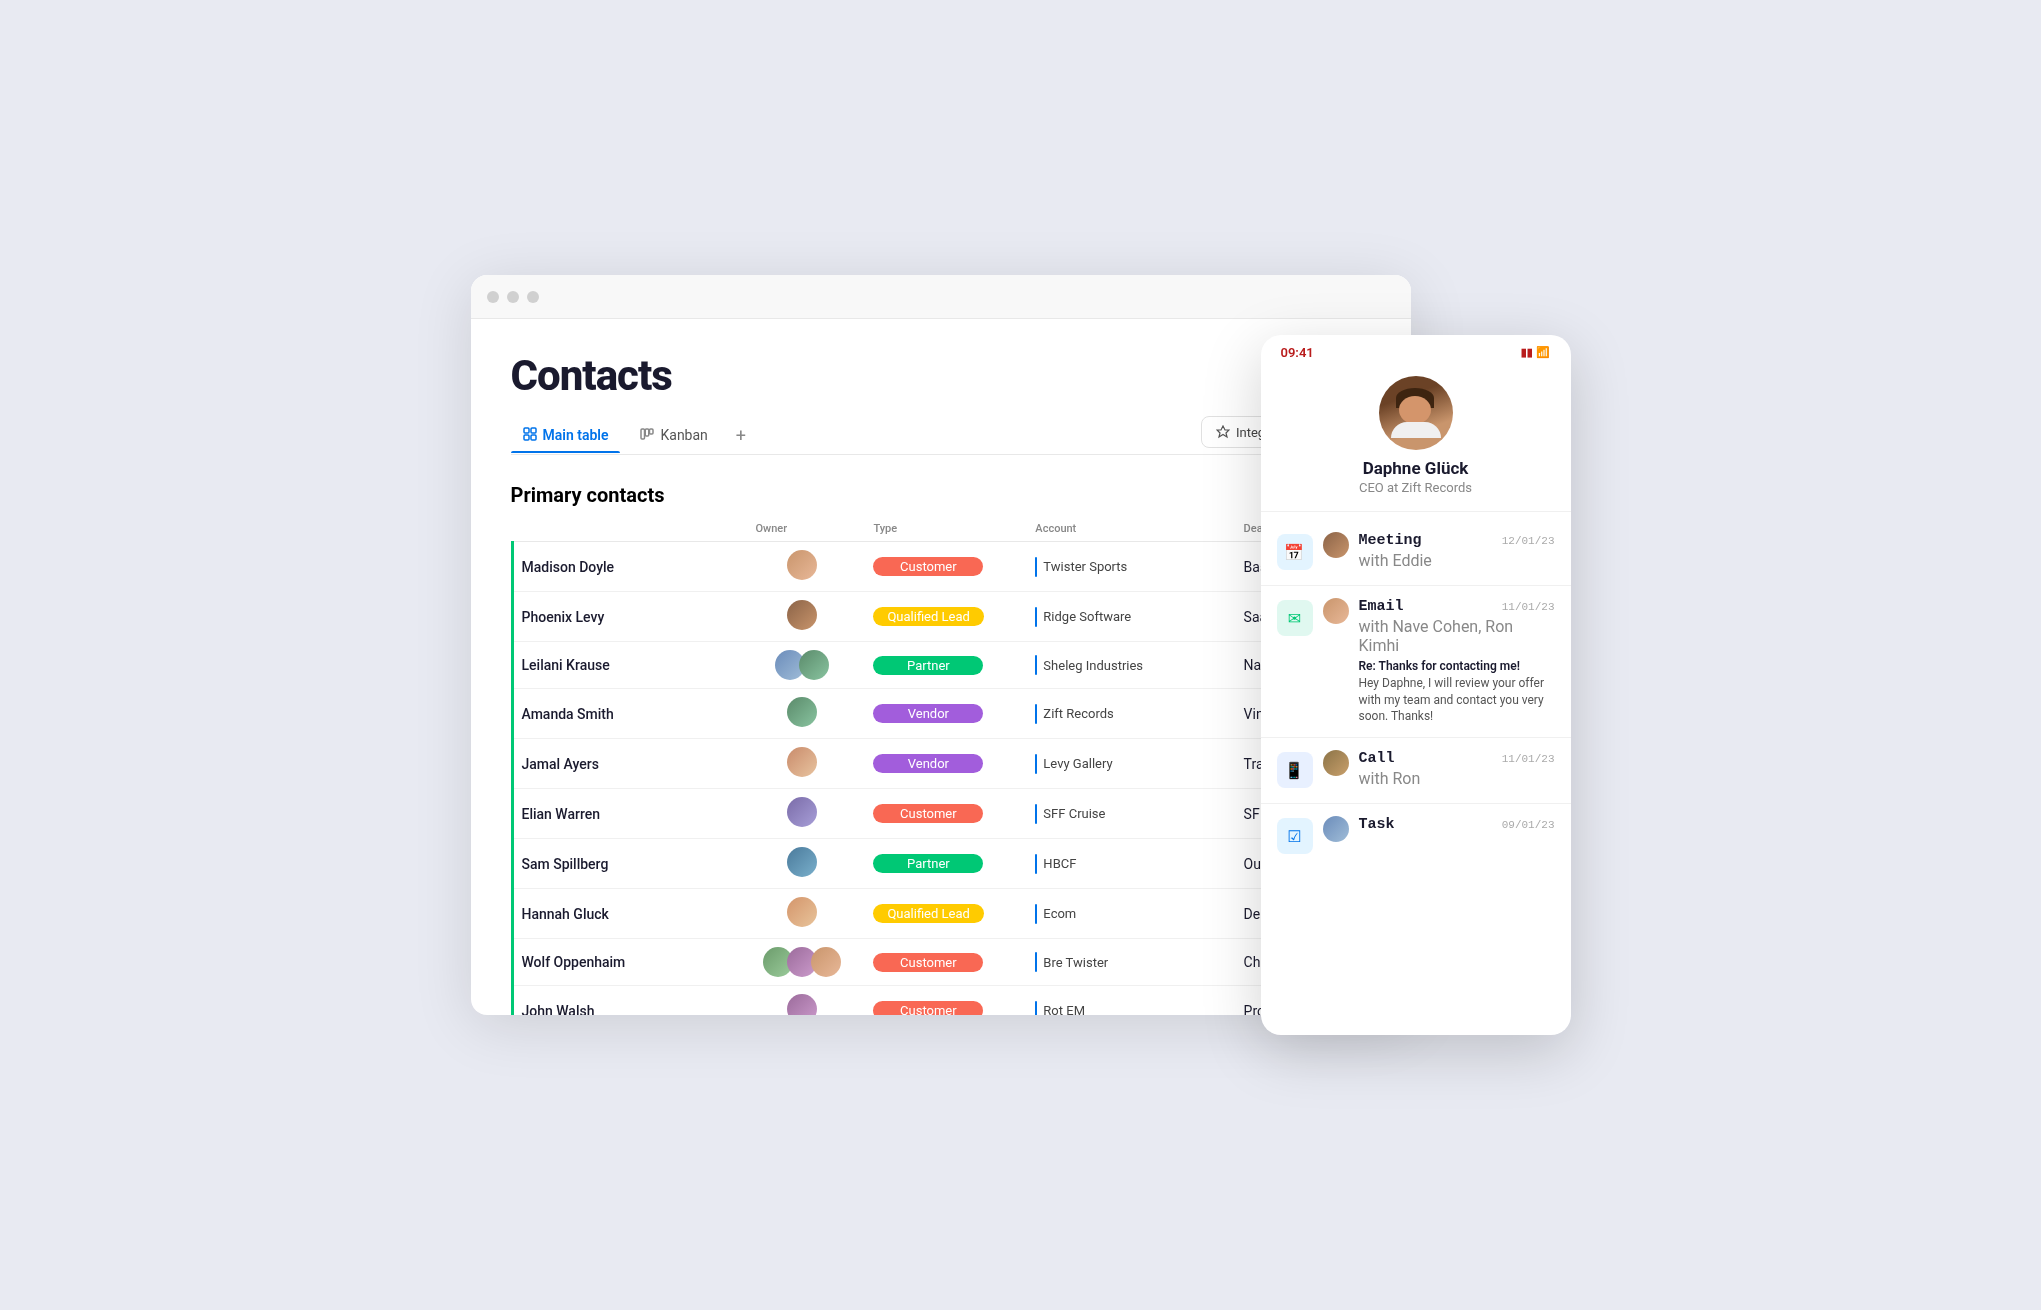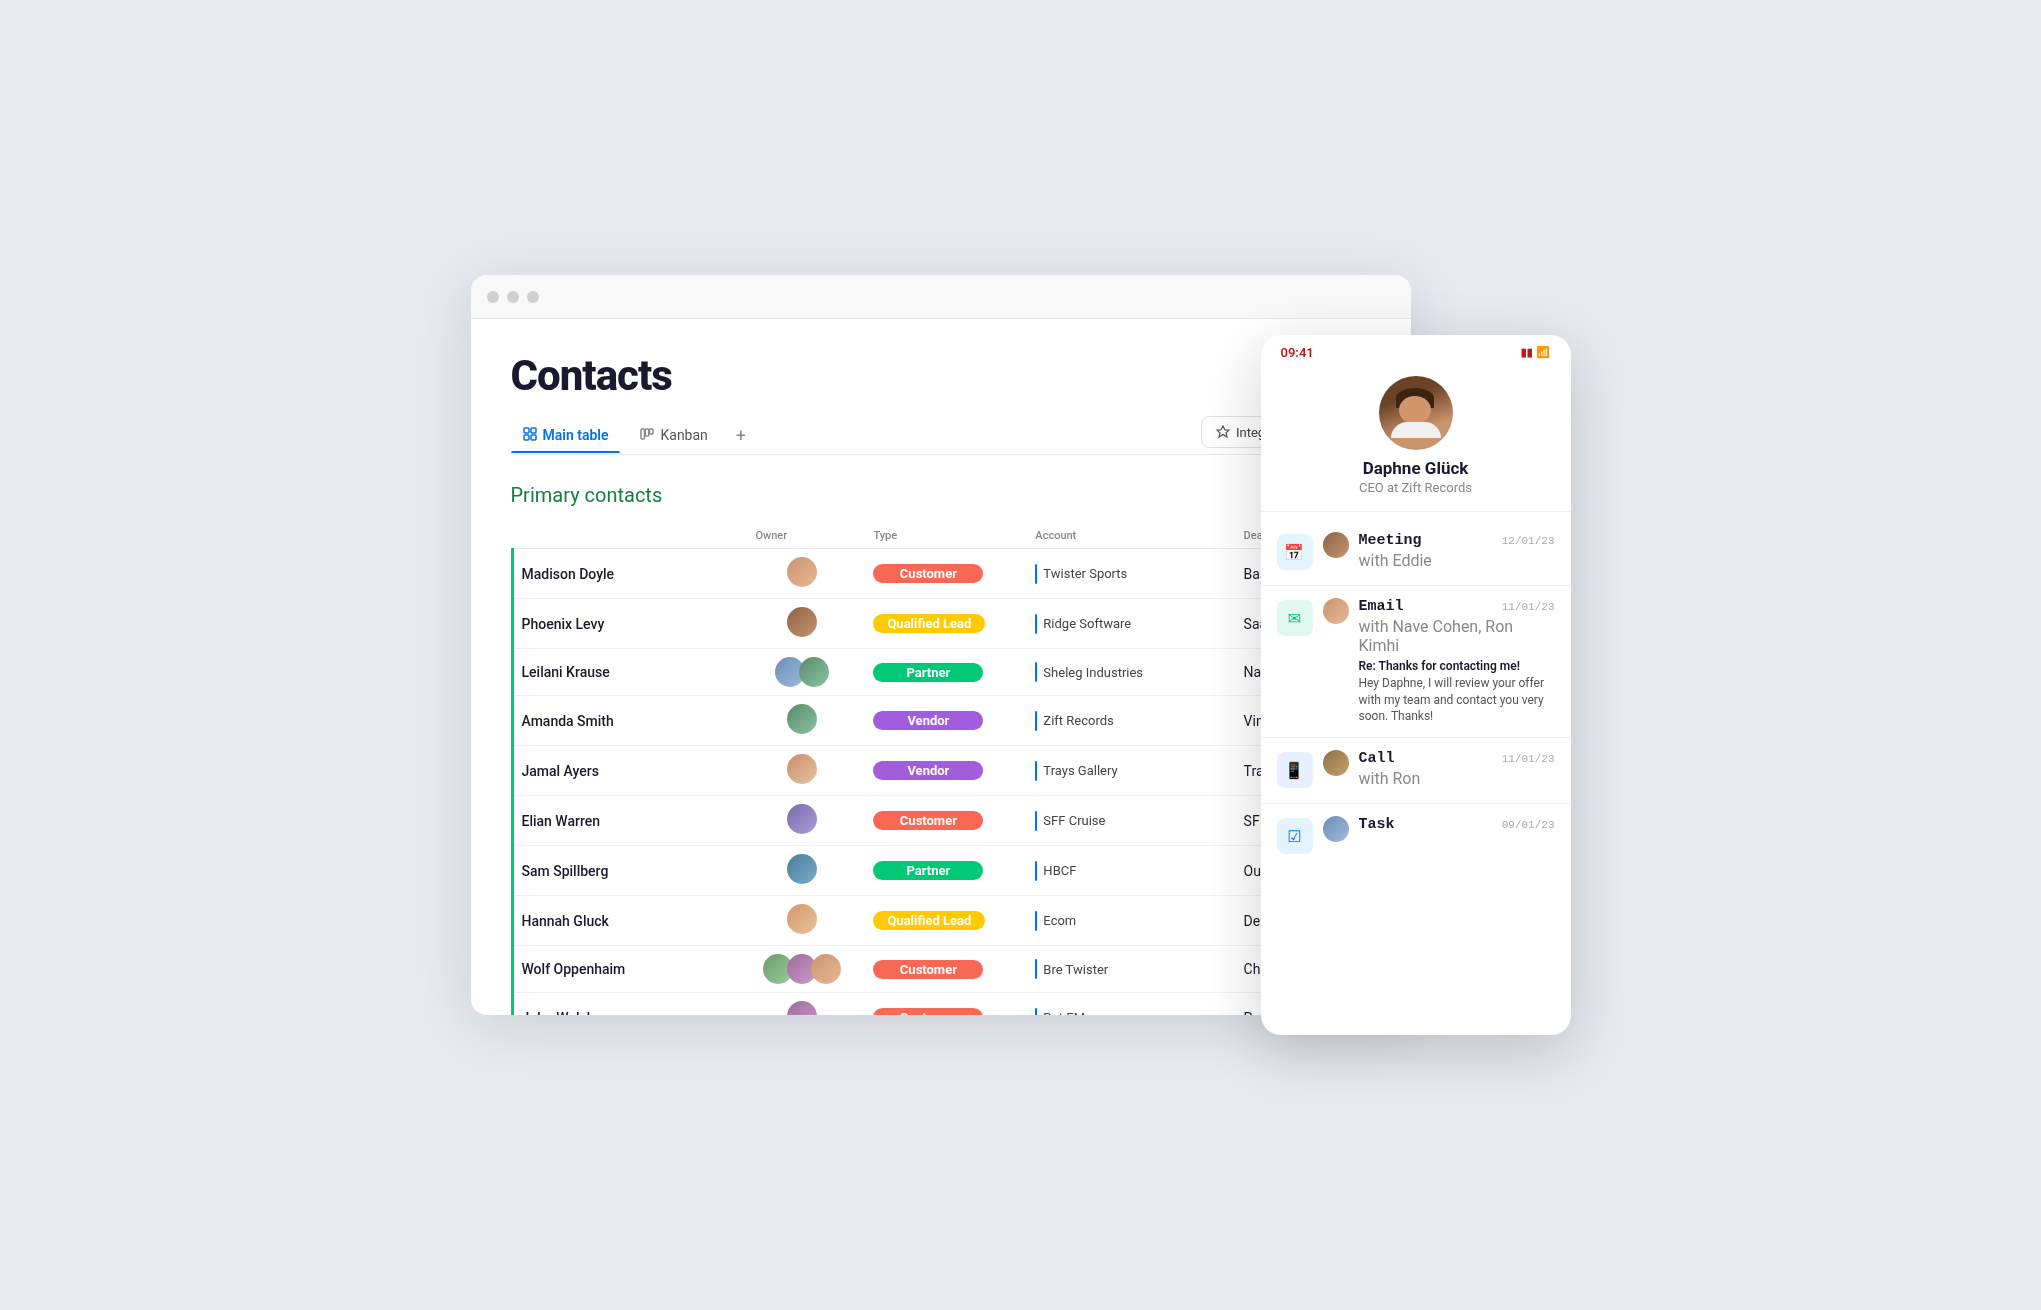--- a/index.html
+++ b/index.html
@@ -134,23 +134,23 @@
 
     .integrate-chip {
       width: 22px;
       height: 22px;
       border-radius: 4px;
       display: inline-block;
     }
 
     .section-title {
       font-size: 20px;
-      font-weight: 400;
-      color: #15803d;
-      margin-bottom: 16px;
+      font-weight: 700;
+      color: #000000;
+      margin-bottom: 9px;
     }
 
     
     .contacts-table {
       width: 100%;
       border-collapse: collapse;
     }
 
     .contacts-table thead th {
       font-size: 11px;
@@ -214,21 +214,21 @@
 
     .owner-avatars .owner-avatar:first-child {
       margin-left: 0;
     }
 
     .type-badge {
       display: inline-block;
       padding: 2px 14px;
       border-radius: 10px;
       font-size: 13px;
-      font-weight: 700;
+      font-weight: 400;
       color: #fff;
       text-align: center;
       min-width: 110px;
     }
 
     .type-customer { background: #f96854; }
     .type-qualified-lead { background: #ffcb00; color: #fff; }
     .type-partner { background: #00c875; }
     .type-vendor { background: #a25ddc; }
 
@@ -540,21 +540,21 @@
               </td>
               <td class="deals-cell">Vinyl EP</td>
             </tr>
             <tr class="left-accent">
               <td class="name-cell">Jamal Ayers</td>
               <td style="text-align: center;"><div class="owner-avatar" style="background: linear-gradient(135deg, rgb(201, 139, 107), rgb(232, 196, 160)); display: inline-flex;"></div></td>
               <td><span class="type-badge type-vendor">Vendor</span></td>
               <td>
                 <div class="account-cell">
                   <div class="account-divider"></div>
-                  <span>Trays Gallery</span>
+                  <span>Levy Gallery</span>
                 </div>
               </td>
               <td class="deals-cell">Trays</td>
             </tr>
             <tr class="left-accent">
               <td class="name-cell">Elian Warren</td>
               <td style="text-align: center;"><div class="owner-avatar" style="background: linear-gradient(135deg, rgb(122, 107, 168), rgb(168, 159, 216)); display: inline-flex;"></div></td>
               <td><span class="type-badge type-customer">Customer</span></td>
               <td>
                 <div class="account-cell">

